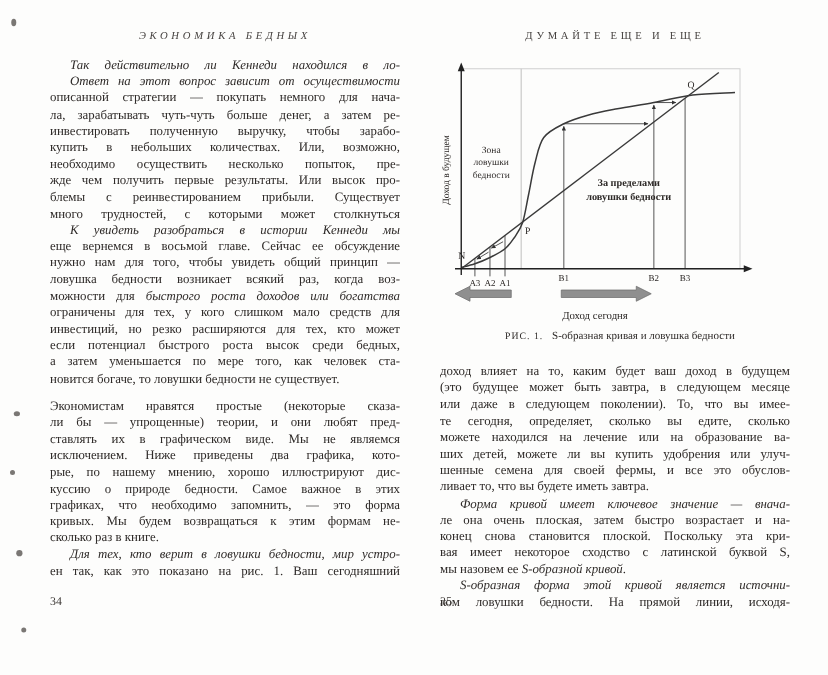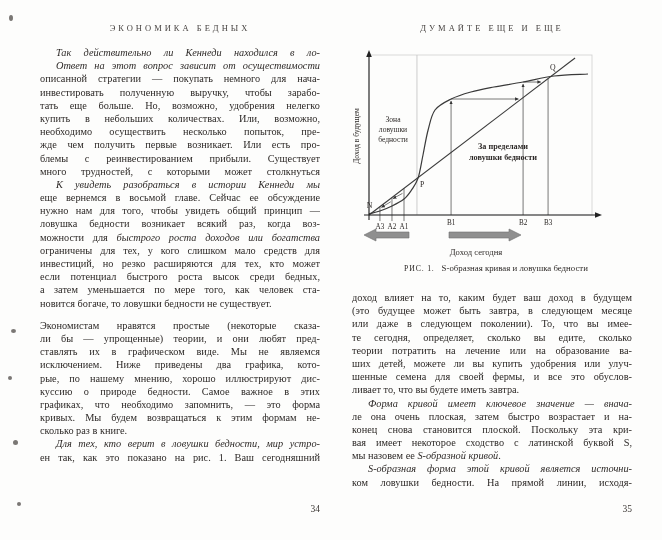--- a/index.html
+++ b/index.html
@@ -7,43 +7,43 @@
           font-family:"Liberation Serif","DejaVu Serif",serif;color:#2e2a28;}
   .running-head{position:absolute;top:23px;font-size:8.5px;letter-spacing:3px;color:#474341;
                 width:280px;text-align:center;white-space:nowrap;}
   .textcol{position:absolute;width:280px;font-size:10.3px;line-height:13.2px;}
   .para{margin:0;}
   .para.gap{margin-top:9px;}
   .tline{text-align:justify;text-align-last:justify;height:13.2px;overflow:hidden;}
   .tline.endline{text-align-last:left;}
   .tline.first-indent{padding-left:16px;font-style:italic;}
   .tline i{font-style:italic;margin-top:28px;}
-  .pagenum{position:absolute;top:504px;width:280px;text-align:right;font-size:9.5px;color:#3c3835;}
+  .pagenum{position:absolute;top:477px;width:280px;text-align:left;font-size:9.5px;color:#3c3835;}
   .speck{position:absolute;background:#4d4a47;border-radius:50%;opacity:.75;}
   svg text{font-family:"Liberation Serif","DejaVu Serif",serif;fill:#2e2a28;}
 </style>
 </head>
 <body>
 
 <div id="canvas">
 
   <div>
-    <div class="running-head" style="left:40px;">ЭКОНОМИКА БЕДНЫХ</div>
+    <div class="running-head" style="left:40px;font-style:italic;">ЭКОНОМИКА БЕДНЫХ</div>
     <div class="textcol" id="left-col" style="left:40px;top:46px;">
         <div class="para">
           <div class="tline first-indent">Так действительно ли Кеннеди находился в ло-</div>
         </div>
         <div class="para">
           <div class="tline first-indent">Ответ на этот вопрос зависит от осуществимости</div>
           <div class="tline">описанной стратегии — покупать немного для нача-</div>
+          <div class="tline">ла, зарабатывать чуть-чуть больше денег, а затем ре-</div>
           <div class="tline">инвестировать полученную выручку, чтобы зарабо-</div>
-          <div class="tline">тать еще больше. Но, возможно, удобрения нелегко</div>
           <div class="tline">купить в небольших количествах. Или, возможно,</div>
           <div class="tline">необходимо осуществить несколько попыток, пре-</div>
-          <div class="tline">жде чем получить первые возникает. Или есть про-</div>
+          <div class="tline">жде чем получить первые результаты. Или высок про-</div>
           <div class="tline">блемы с реинвестированием прибыли. Существует</div>
           <div class="tline">много трудностей, с которыми может столкнуться</div>
         </div>
         <div class="para">
           <div class="tline first-indent">К увидеть разобраться в истории Кеннеди мы</div>
           <div class="tline">еще вернемся в восьмой главе. Сейчас ее обсуждение</div>
           <div class="tline">нужно нам для того, чтобы увидеть общий принцип —</div>
           <div class="tline">ловушка бедности возникает всякий раз, когда воз-</div>
           <div class="tline">можности для <i>быстрого роста доходов или богатства</i></div>
           <div class="tline">ограничены для тех, у кого слишком мало средств для</div>
@@ -134,21 +134,21 @@
         <tspan dx="3" font-size="8.8">S-образная кривая и ловушка бедности</tspan>
       </text>
     </svg>
 
     <div class="textcol" id="right-col" style="left:352px;top:291px;">
         <div class="para">
           <div class="tline">доход влияет на то, каким будет ваш доход в будущем</div>
           <div class="tline">(это будущее может быть завтра, в следующем месяце</div>
           <div class="tline">или даже в следующем поколении). То, что вы имее-</div>
           <div class="tline">те сегодня, определяет, сколько вы едите, сколько</div>
-          <div class="tline">теории потратить на лечение или на образование ва-</div>
+          <div class="tline">можете находился на лечение или на образование ва-</div>
           <div class="tline">ших детей, можете ли вы купить удобрения или улуч-</div>
           <div class="tline">шенные семена для своей фермы, и все это обуслов-</div>
           <div class="tline endline">ливает то, что вы будете иметь завтра.</div>
         </div>
         <div class="para">
           <div class="tline first-indent">Форма кривой имеет ключевое значение — внача-</div>
           <div class="tline">ле она очень плоская, затем быстро возрастает и на-</div>
           <div class="tline">конец снова становится плоской. Поскольку эта кри-</div>
           <div class="tline">вая имеет некоторое сходство с латинской буквой S,</div>
           <div class="tline endline">мы назовем ее <i>S-образной кривой</i>.</div>

